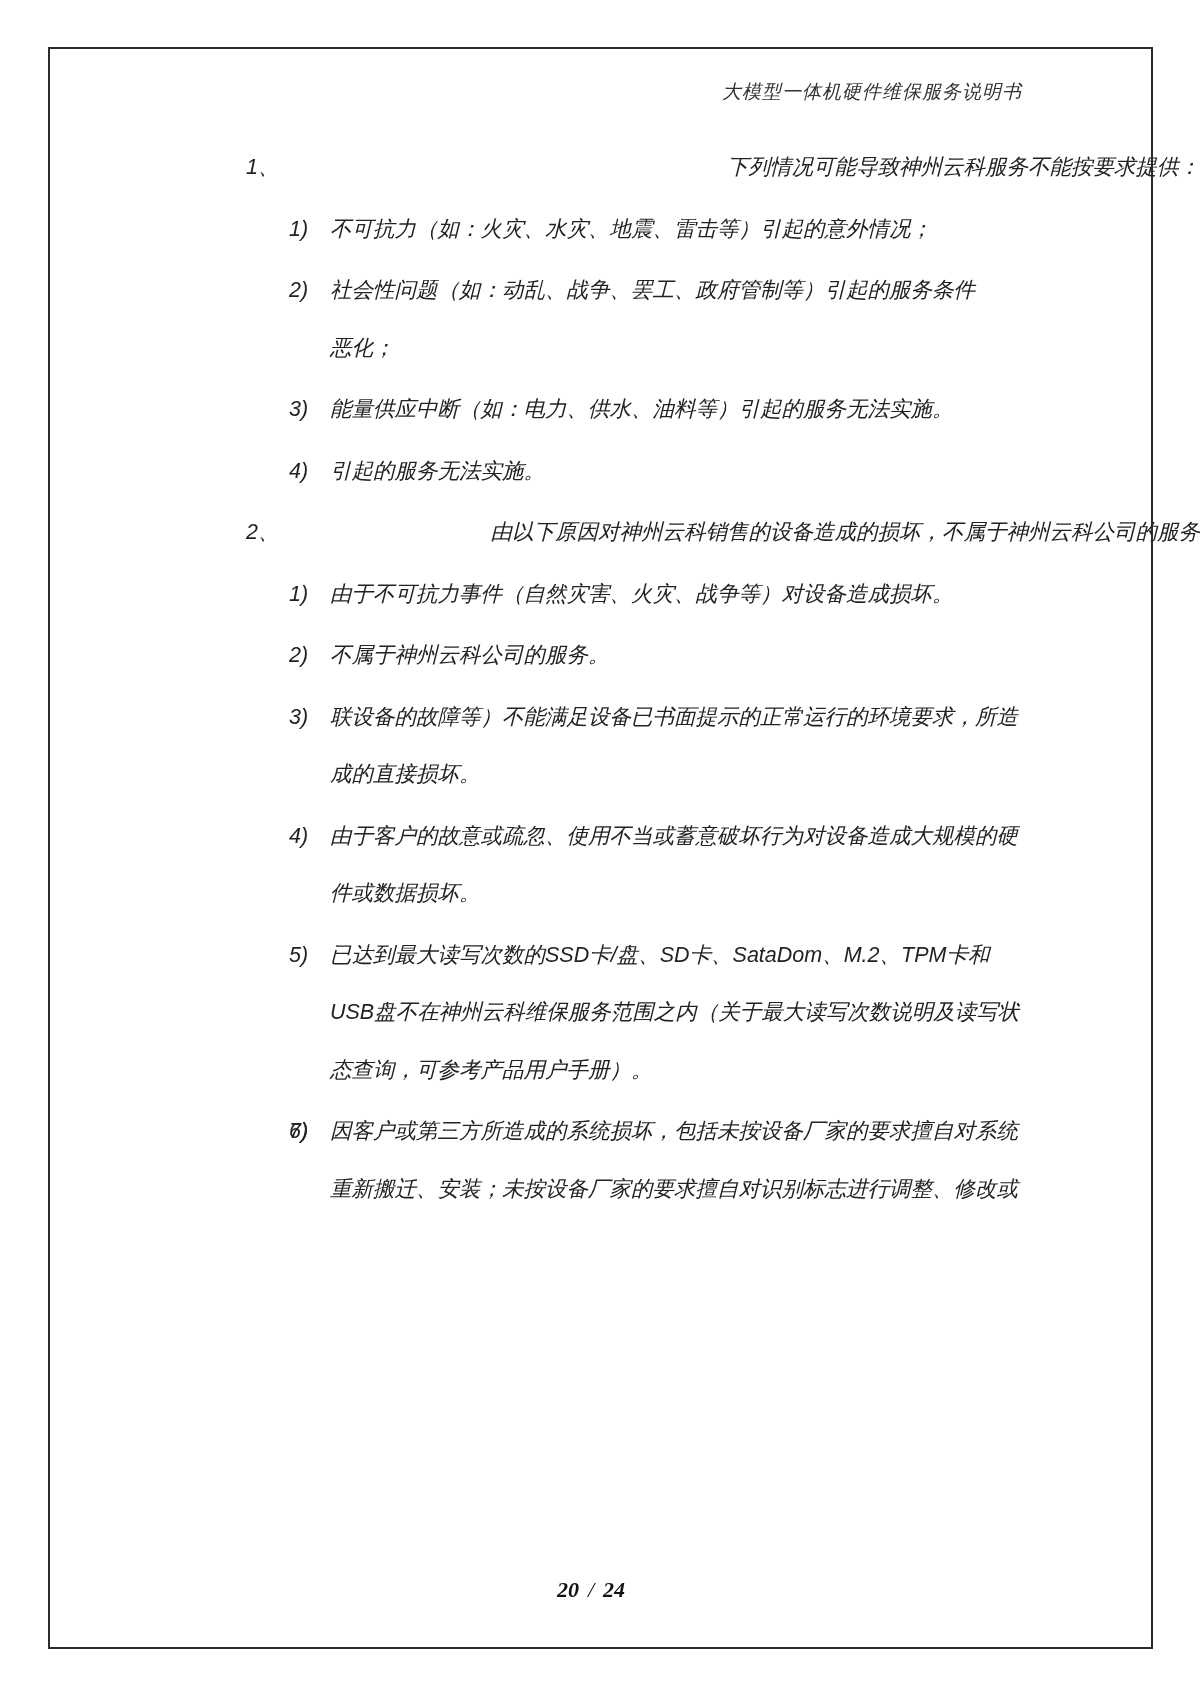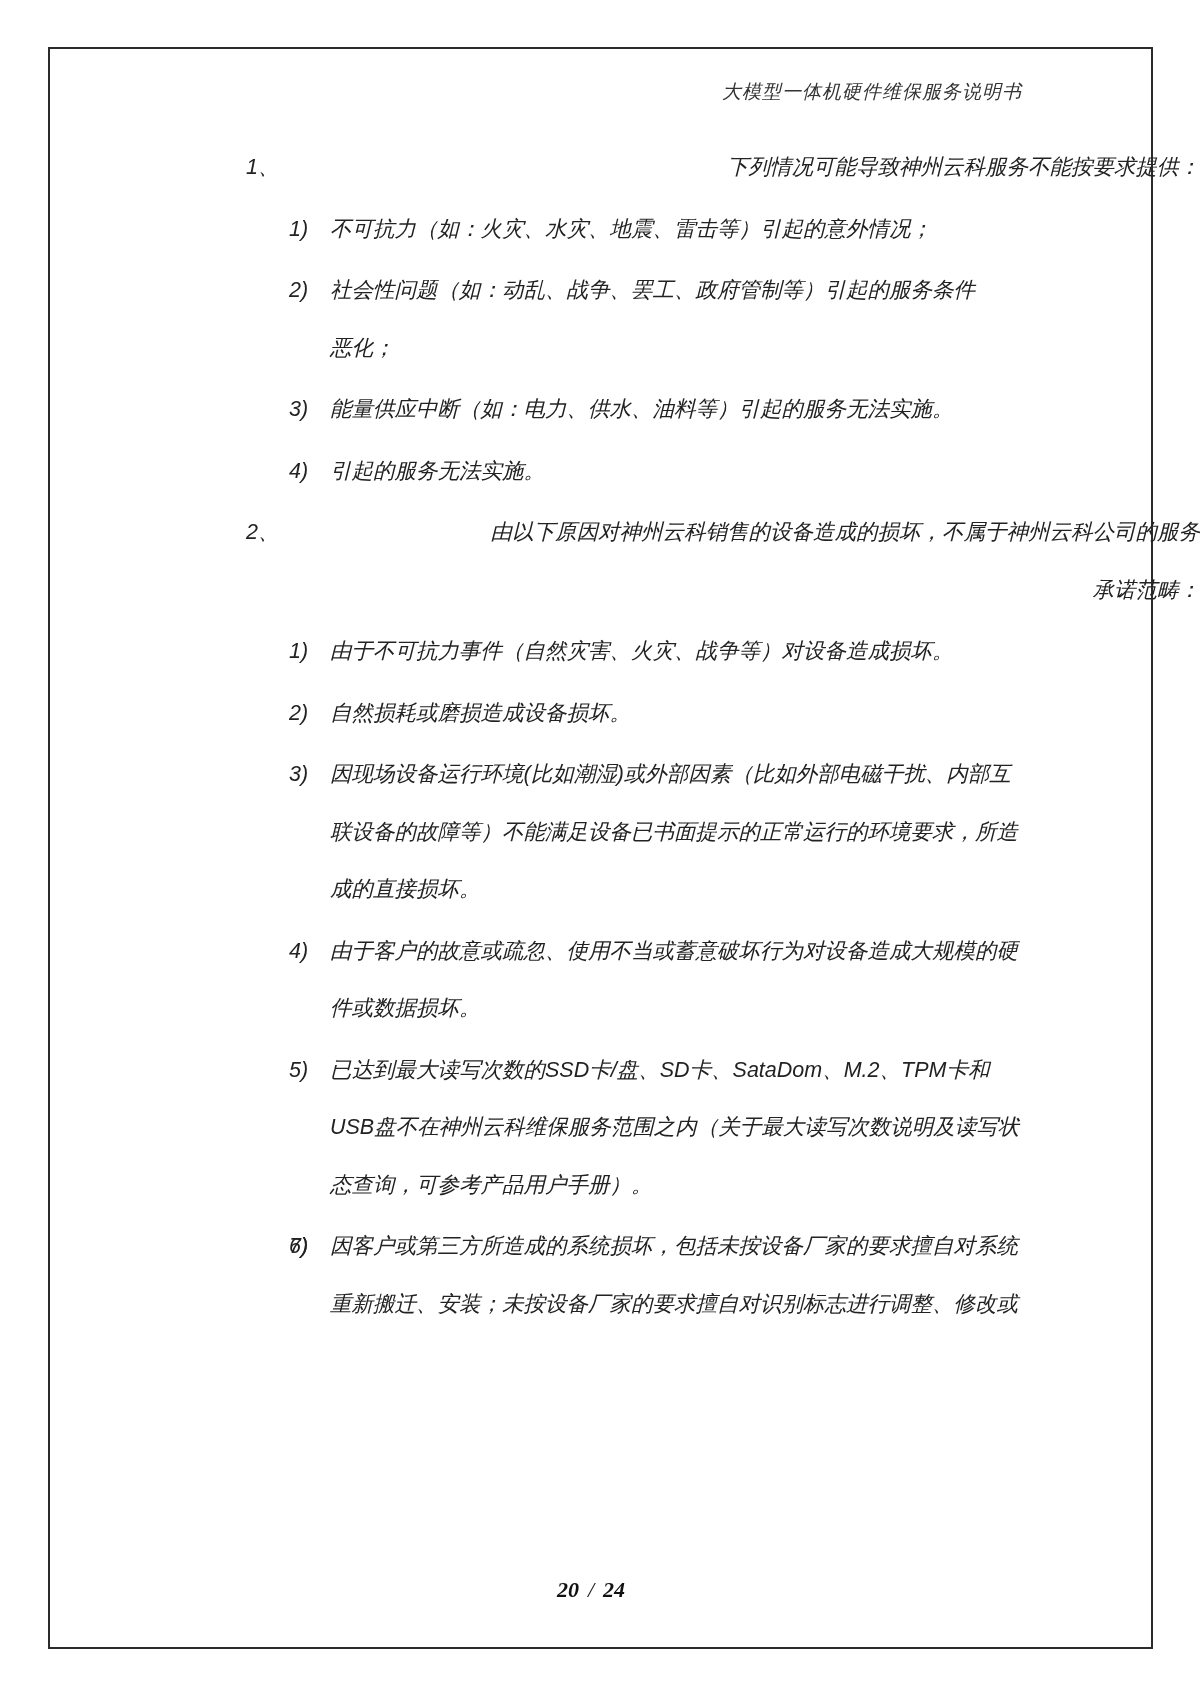--- a/index.html
+++ b/index.html
@@ -108,39 +108,37 @@
       <div class="para level-sub">
     <span class="marker">4)</span>
     <div class="lines">
           <div class="line">引起的服务无法实施。</div>
         </div>
   </div>
       <div class="para level-top">
     <span class="marker">2、</span>
     <div class="lines">
           <div class="line">由以下原因对神州云科销售的设备造成的损坏，不属于神州云科公司的服务</div>
-          <div class="line">承诺范畴：</div>
         </div>
   </div>
       <div class="para level-sub">
     <span class="marker">1)</span>
     <div class="lines">
           <div class="line">由于不可抗力事件（自然灾害、火灾、战争等）对设备造成损坏。</div>
         </div>
   </div>
       <div class="para level-sub">
     <span class="marker">2)</span>
     <div class="lines">
-          <div class="line">自然损耗或磨损造成设备损坏。</div>
+          <div class="line">不属于神州云科公司的服务。</div>
         </div>
   </div>
       <div class="para level-sub">
     <span class="marker">3)</span>
     <div class="lines">
-          <div class="line">因现场设备运行环境(比如潮湿)或外部因素（比如外部电磁干扰、内部互</div>
           <div class="line">联设备的故障等）不能满足设备已书面提示的正常运行的环境要求，所造</div>
           <div class="line">成的直接损坏。</div>
         </div>
   </div>
       <div class="para level-sub">
     <span class="marker">4)</span>
     <div class="lines">
           <div class="line">由于客户的故意或疏忽、使用不当或蓄意破坏行为对设备造成大规模的硬</div>
           <div class="line">件或数据损坏。</div>
         </div>

